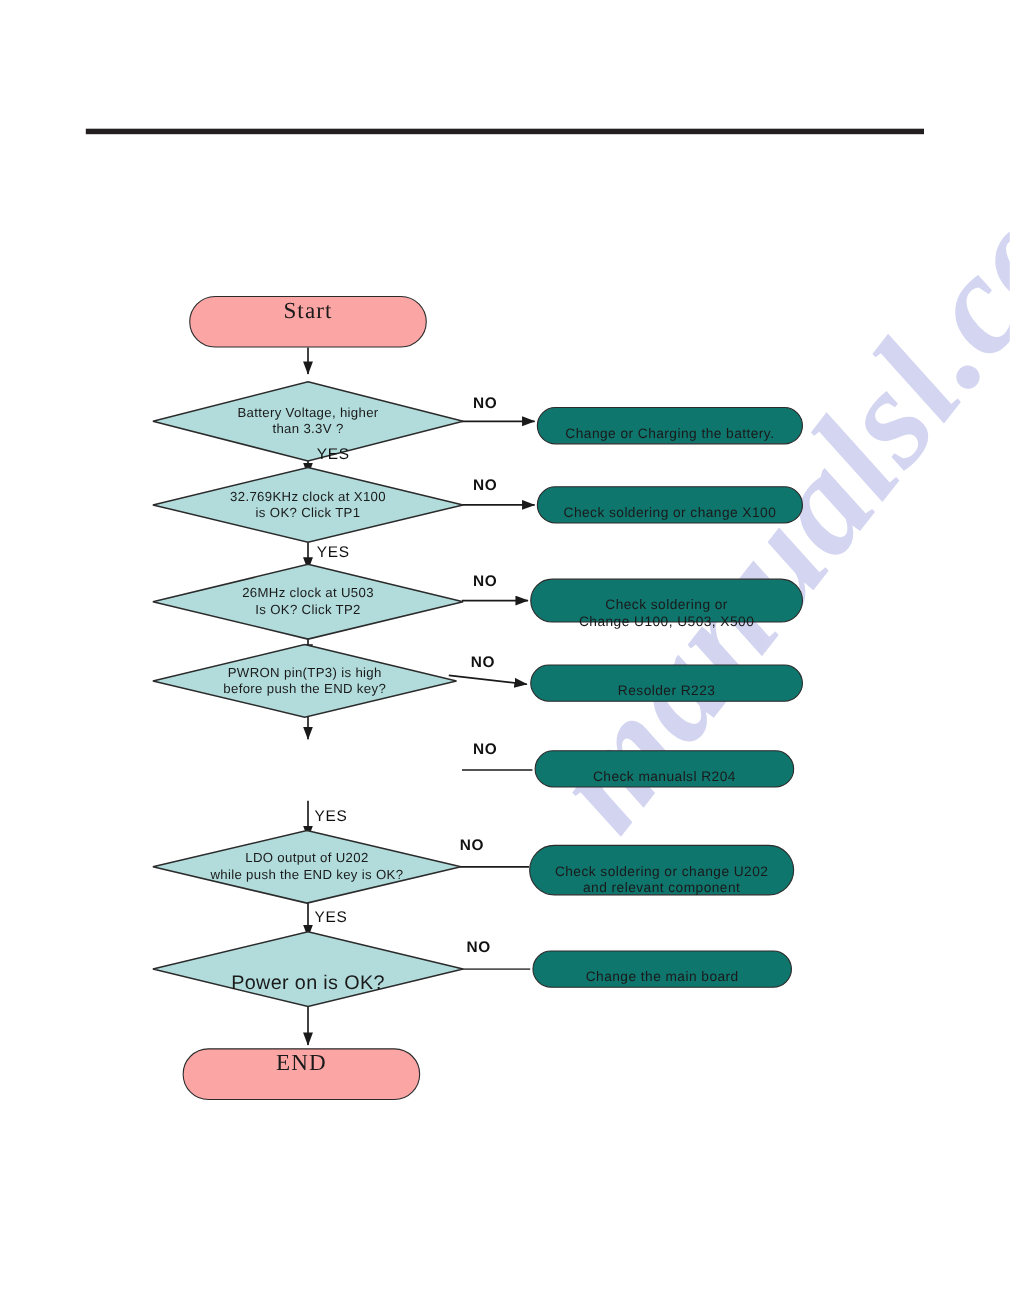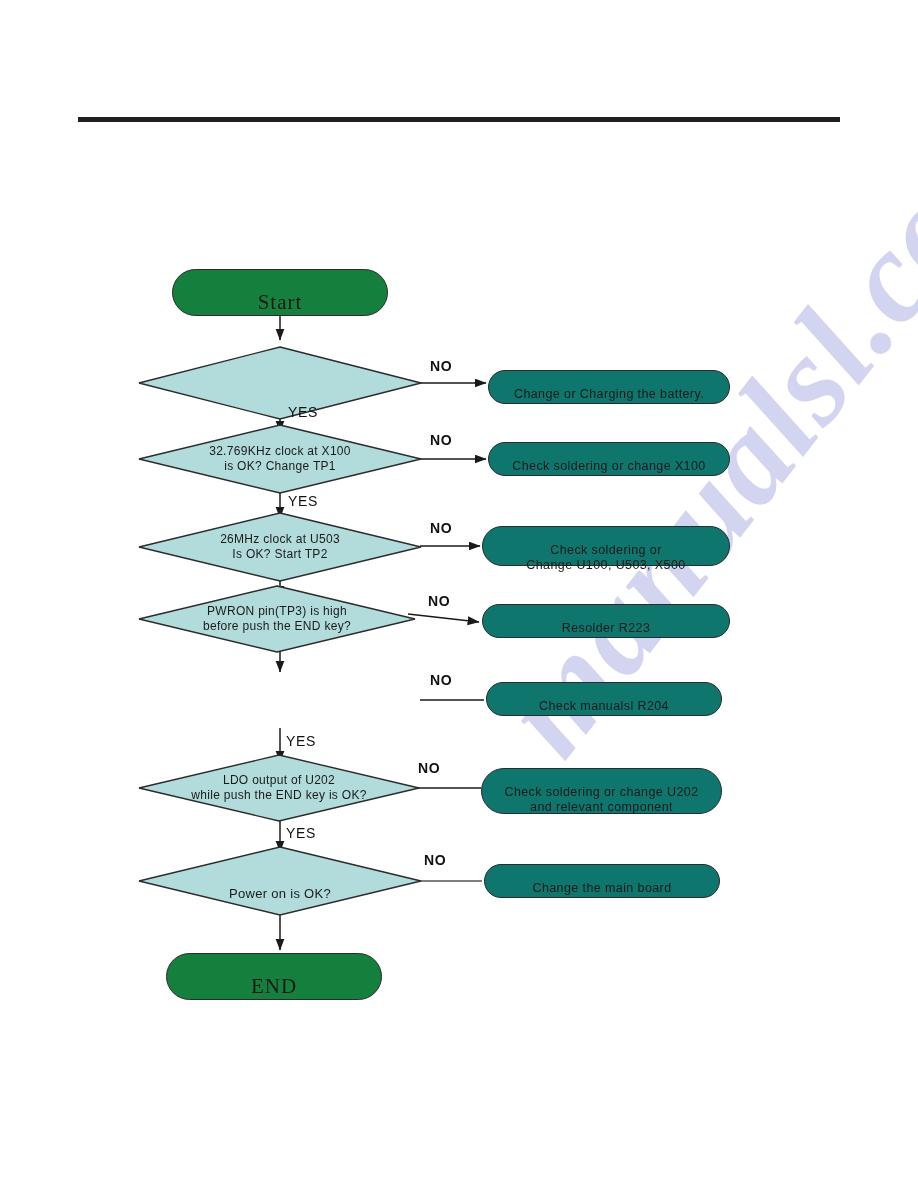--- a/index.html
+++ b/index.html
@@ -65,25 +65,25 @@
   }
   .node-layer {
     position: absolute;
     left: 0; top: 0;
     width: 918px; height: 1188px;
     z-index: 4;
   }
   
   .terminator {
     position: absolute;
-    background: #15803d;
+    background: #fca5a5;
     border: 1.6px solid #2b2b2b;
     border-radius: 999px;
     display: flex;
-    align-items: flex-end;
+    align-items: flex-start;
     justify-content: center;
     box-sizing: border-box;
   }
   .terminator .lbl {
     font-family: "Liberation Serif", serif;
     font-size: 21px;
     color: #1a1a1a;
     letter-spacing: 1px;
   }
   
@@ -192,36 +192,38 @@
   <div class="node-layer">
 
     <div class="terminator" style="left:172px; top:269px; width:216px; height:47px;">
       <span class="lbl">Start</span>
     </div>
 
     <div class="decision" style="left:138px; top:346px; width:284px; height:74px;">
       <svg class="shape" viewBox="0 0 284 74" preserveAspectRatio="none">
         <polygon points="142,1 283,37 142,73 1,37" fill="#b2dcdc" stroke="#2b2b2b" stroke-width="1.4"></polygon>
       </svg>
+      <span class="lbl">Battery Voltage, higher
+than 3.3V ?</span>
     </div>
 
     <div class="decision" style="left:138px; top:424px; width:284px; height:70px;">
       <svg class="shape" viewBox="0 0 284 70" preserveAspectRatio="none">
         <polygon points="142,1 283,35 142,69 1,35" fill="#b2dcdc" stroke="#2b2b2b" stroke-width="1.4"></polygon>
       </svg>
       <span class="lbl">32.769KHz clock at X100
-is OK? Change TP1</span>
+is OK? Click TP1</span>
     </div>
 
     <div class="decision" style="left:138px; top:512px; width:284px; height:70px;">
       <svg class="shape" viewBox="0 0 284 70" preserveAspectRatio="none">
         <polygon points="142,1 283,35 142,69 1,35" fill="#b2dcdc" stroke="#2b2b2b" stroke-width="1.4"></polygon>
       </svg>
       <span class="lbl">26MHz clock at U503
-Is OK? Start TP2</span>
+Is OK? Click TP2</span>
     </div>
 
     <div class="decision" style="left:138px; top:585px; width:278px; height:68px;">
       <svg class="shape" viewBox="0 0 278 68" preserveAspectRatio="none">
         <polygon points="139,1 277,34 139,67 1,34" fill="#b2dcdc" stroke="#2b2b2b" stroke-width="1.4"></polygon>
       </svg>
       <span class="lbl">PWRON pin(TP3) is high
 before push the END key?</span>
     </div>
 
@@ -231,21 +233,21 @@
         <polygon points="141,1 281,34 141,67 1,34" fill="#b2dcdc" stroke="#2b2b2b" stroke-width="1.4"></polygon>
       </svg>
       <span class="lbl" style="width:96%;">LDO output of U202
 while push the END key is OK?</span>
     </div>
 
     <div class="decision" style="left:138px; top:846px; width:284px; height:70px;">
       <svg class="shape" viewBox="0 0 284 70" preserveAspectRatio="none">
         <polygon points="142,1 283,35 142,69 1,35" fill="#b2dcdc" stroke="#2b2b2b" stroke-width="1.4"></polygon>
       </svg>
-      <span class="lbl" style="font-size:13px;margin-top:25px;">Power on is OK?</span>
+      <span class="lbl" style="font-size:18px;margin-top:25px;">Power on is OK?</span>
     </div>
 
     <div class="pill" style="left:488px; top:370px; width:242px; height:34px;">
       <span class="lbl">Change or Charging the battery.</span>
     </div>
 
     <div class="pill" style="left:488px; top:442px; width:242px; height:34px;">
       <span class="lbl">Check soldering or change X100</span>
     </div>
 

